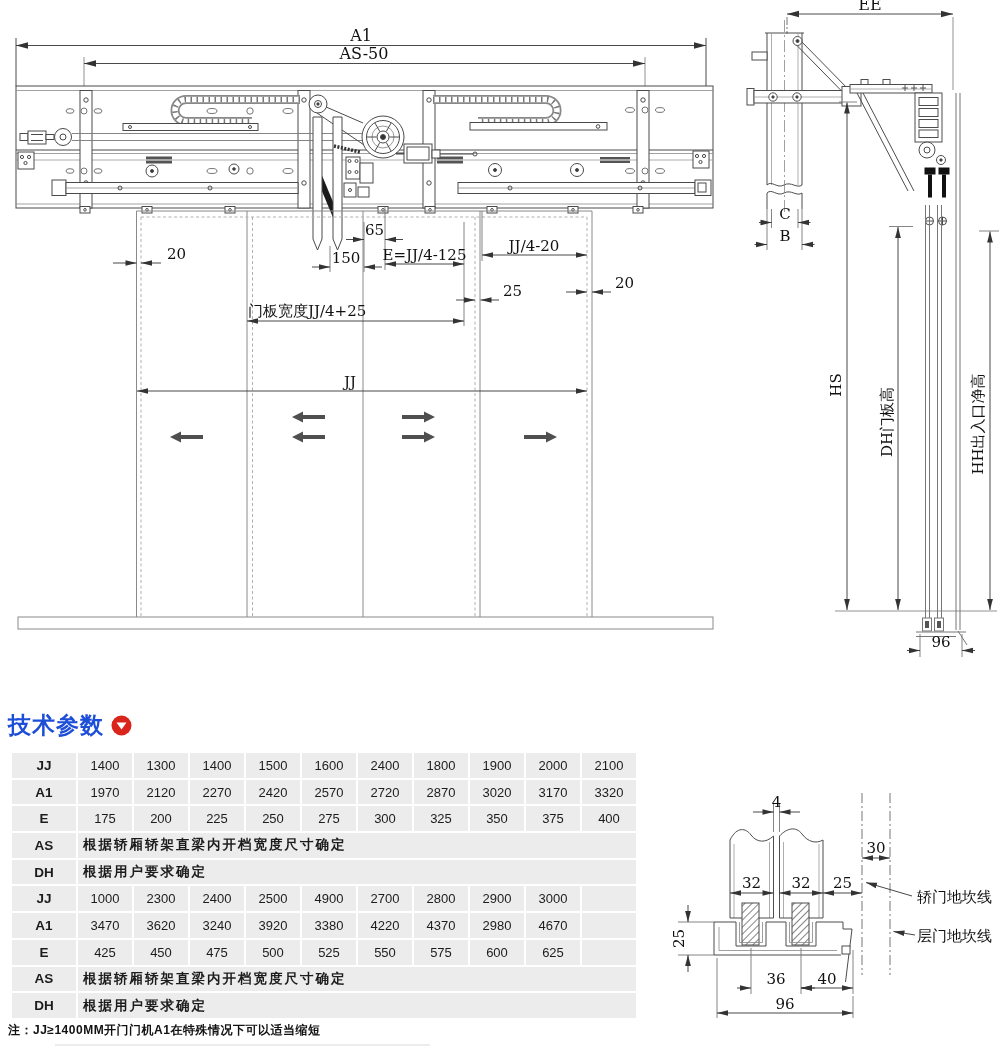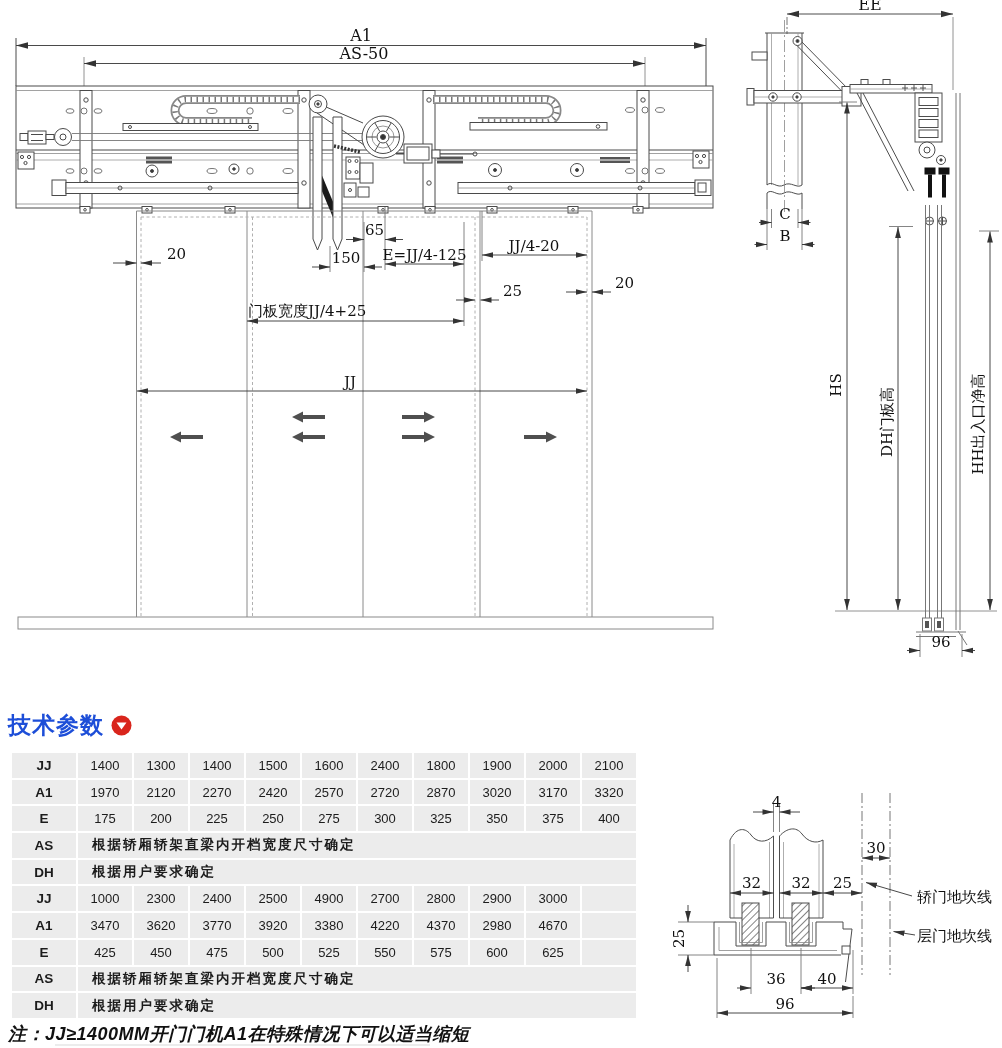--- a/index.html
+++ b/index.html
@@ -10,24 +10,24 @@
   svg.drawing text.f16{font-size:16px;}
   .heading{position:absolute;left:8px;top:710px;display:flex;align-items:center;}
   .heading .zh{font-weight:bold;font-size:23px;color:#1d4ed8;letter-spacing:1px;}
   .heading .en{font-size:21px;color:#d9251c;margin-left:4px;}
   .heading .icon{margin-left:7px;width:21px;height:21px;display:inline-block;}
   .tech-table{position:absolute;left:12px;top:753px;display:grid;
       grid-template-columns:64px repeat(10,54px);grid-auto-rows:24.7px;gap:2px;}
   .tech-table .cell{background:#ececec;display:flex;align-items:center;justify-content:center;
       font-size:13px;color:#1c1c1c;}
   .tech-table .cell.label{font-weight:bold;font-size:13.5px;}
-  .tech-table .cell.text{justify-content:flex-start;padding-left:14px;font-weight:600;
+  .tech-table .cell.text{justify-content:flex-start;padding-left:5px;font-weight:600;
       letter-spacing:2px;font-size:13.5px;}
-  .note{position:absolute;left:8px;top:1022px;font-size:18px;font-weight:600;color:#111;
-      letter-spacing:0.5px;font-style:italic;}
+  .note{position:absolute;left:8px;top:1022px;font-size:12px;font-weight:600;color:#111;
+      letter-spacing:0.5px;}
   .footer-line{position:absolute;left:55px;top:1044px;width:375px;height:2px;background:#ececec;}
 </style>
 </head>
 <body>
 
 <div class="page">
 
 <svg class="drawing" width="1002" height="1048" viewBox="0 0 1002 1048">
 <defs>
   <marker id="ah" viewBox="0 0 12 8" refX="11.5" refY="4" markerWidth="13" markerHeight="8.5" orient="auto-start-reverse">
@@ -552,21 +552,21 @@
       <div class="cell val">2500</div>
       <div class="cell val">4900</div>
       <div class="cell val">2700</div>
       <div class="cell val">2800</div>
       <div class="cell val">2900</div>
       <div class="cell val">3000</div>
       <div class="cell val"></div>
       <div class="cell label">A1</div>
       <div class="cell val">3470</div>
       <div class="cell val">3620</div>
-      <div class="cell val">3770</div>
+      <div class="cell val">3240</div>
       <div class="cell val">3920</div>
       <div class="cell val">3380</div>
       <div class="cell val">4220</div>
       <div class="cell val">4370</div>
       <div class="cell val">2980</div>
       <div class="cell val">4670</div>
       <div class="cell val"></div>
       <div class="cell label">E</div>
       <div class="cell val">425</div>
       <div class="cell val">450</div>

